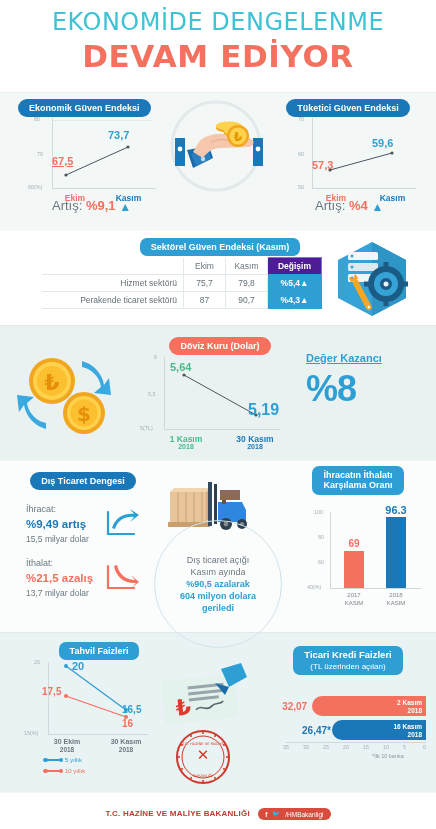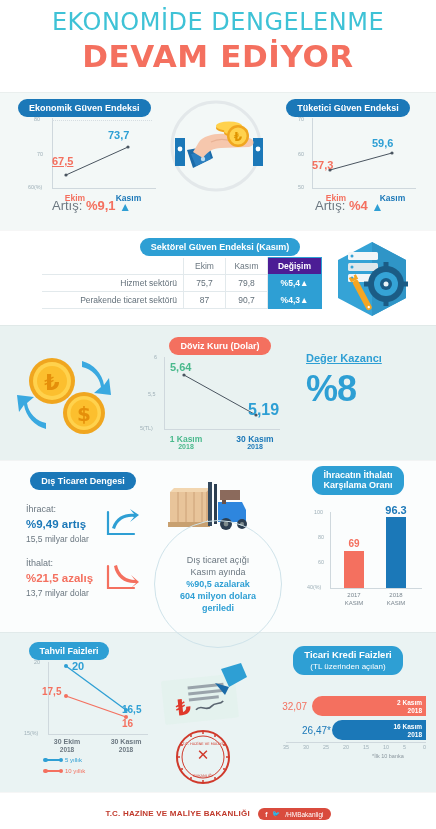--- a/index.html
+++ b/index.html
@@ -33,21 +33,21 @@
     font-family:"DejaVu Sans",sans-serif; margin-top:2px;
   }
 
   
   .pill{
     display:inline-block; border-radius:11px; color:#fff; font-weight:bold;
     font-size:9px; padding:4px 11px; white-space:nowrap; line-height:1.15;
     text-align:center;
   }
   .pill.blue{ background:#1b78b8; }
-  .pill.lblue{ background:#2e9fd4; }
+  .pill.lblue{ background:#2e9fd4;border-radius:7px; }
   .pill.coral{ background:#f4705f; }
 
   
   .chart{ position:absolute; }
   .axis-v{ position:absolute; background:#cfd8dd; width:1px; }
   .axis-h{ position:absolute; background:#cfd8dd; height:1px; }
   .tick{ position:absolute; font-size:5.4px; color:#9fb0b8; white-space:nowrap; }
   .dotline{ position:absolute; height:0; border-top:1px dotted #d5dde1; }
   .xlab{ position:absolute; font-size:8.5px; font-weight:bold; white-space:nowrap; text-align:center; }
   .xlab.coral{ color:#f4705f; }
@@ -90,21 +90,21 @@
   .circle-note b{ color:#2e9fd4; font-weight:bold; display:block; }
 
   
   .bar{ position:absolute; }
   .barval{ position:absolute; font-weight:bold; white-space:nowrap; }
   .barcap{ position:absolute; font-size:6px; color:#7b8790; text-align:center; line-height:1.25; white-space:nowrap;}
 
   
   .hbar{ position:absolute; border-radius:0 8px 8px 0; }
   .hbar-lab{ position:absolute; color:#fff; font-size:6.5px; font-weight:bold; text-align:right; line-height:1.2;}
-  .hbar-val{ position:absolute; font-size:10px; font-weight:normal; white-space:nowrap;}
+  .hbar-val{ position:absolute; font-size:10px; font-weight:bold; white-space:nowrap;}
   .note{ position:absolute; font-size:5.5px; color:#8b979f; white-space:nowrap;}
 
   
   .lg{ position:absolute; font-size:6px; white-space:nowrap; display:flex; align-items:center; gap:3px;}
   .lg i{ display:inline-block; width:18px; height:1.5px; position:relative;}
   .lg i::before,.lg i::after{ content:""; position:absolute; top:-1.5px; width:4.5px; height:4.5px; border-radius:50%; background:inherit;}
   .lg i::before{ left:-1px;} .lg i::after{ right:-1px;}
 
   
   .foot{ position:absolute; left:0; width:436px; top:804px; text-align:center; }
@@ -387,21 +387,21 @@
     </div>
 
     <div class="bar" id="cov-bar-1" style="left: 86px; width: 20px; background: rgb(27, 120, 184); top: 8.68667px; height: 71.3133px;"></div>
     <div class="barval" id="cov-val-1" style="left: 78px; width: 36px; text-align: center; font-size: 11px; color: rgb(27, 120, 184); top: -4.31333px;">96.3</div>
     <div class="barcap" style="left:76px;top:84px;width:40px;">
       <span>2018</span><br>
       <span>KASIM</span>
     </div>
   </div>
 
-  <div style="position:absolute;top:640px;left:8px;width:122px;text-align:center;">
+  <div style="position:absolute;top:640px;left:38px;width:122px;text-align:center;">
     <span class="pill lblue">Tahvil Faizleri</span>
   </div>
 
   <div class="chart" style="top:658px;left:22px;width:130px;height:90px;">
     <div class="axis-v" style="left:26px;top:4px;height:72px;"></div>
     <div class="axis-h" style="left:26px;top:76px;width:100px;"></div>
     <div class="tick" style="left:12px;top:1px;">20</div>
     <div class="tick" style="left:2px;top:72px;">15(%)</div>
     <svg style="position:absolute;left:26px;top:4px;" width="100" height="72">
       <line x1="18" y1="4" x2="78" y2="48" stroke="#2e9fd4" stroke-width="1.3"></line>

